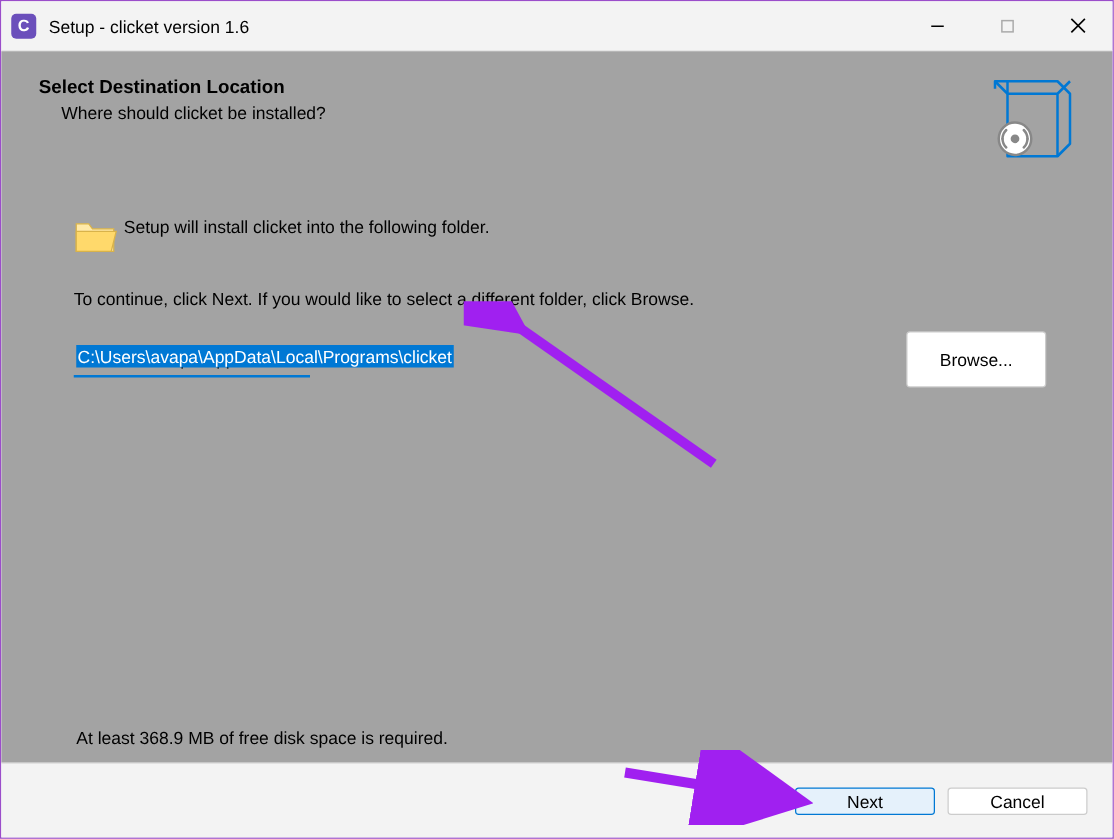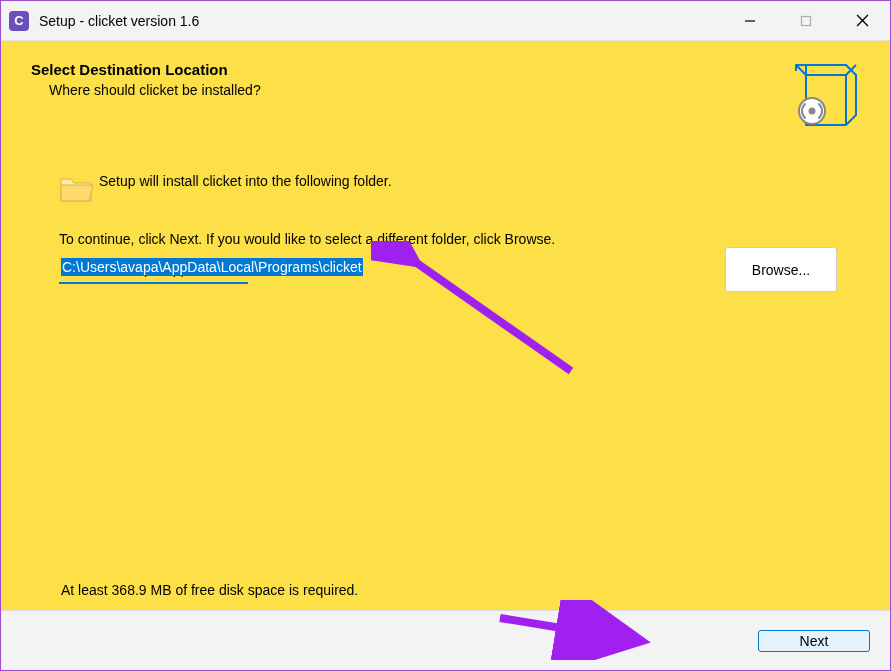--- a/index.html
+++ b/index.html
@@ -41,21 +41,21 @@
       justify-content: center;
       font-size: 14px;
       color: #000;
       cursor: pointer;
     }
     .win-btn.maximize { color: #aaa; }
     .content {
       padding: 20px 30px 0 30px;
       height: calc(100% - 40px - 60px);
       position: relative;
-      background: #fde047;
+      background: #a3a3a3;
     }
     .header-row {
       display: flex;
       justify-content: space-between;
       align-items: flex-start;
     }
     .header-text h1 {
       font-size: 15px;
       font-weight: 700;
       color: #000;
@@ -76,20 +76,21 @@
     }
     .folder-ico svg { display: block; }
     .continue-line {
       margin-top: 26px;
       margin-left: 28px;
       font-size: 14px;
     }
     .path-row {
       display: flex;
       align-items: center;
+      margin-top: 18px;
       margin-left: 28px;
       gap: 18px;
     }
     .path-input {
       flex: 1;
       max-width: 648px;
       height: 28px;
       border: none;
       border-bottom: 2px solid #0078d4;
       padding: 3px 4px;
@@ -239,20 +240,21 @@
         <marker id="ah1" markerWidth="12" markerHeight="12" refX="2" refY="6" orient="auto">
           <path d="M12 0 L0 6 L12 12 Z" fill="#a020f0"></path>
         </marker>
       </defs>
     <line x1="200" y1="130" x2="40" y2="18" stroke="#a020f0" stroke-width="8" marker-end="url(#ah1)"></line>
   </svg>
 </div>
 
 <div class="footer">
   <button class="next">Next</button>
+  <button>Cancel</button>
 </div>
 
 <svg class="arrow" style="position:absolute; left:490px; top:600px;" width="170" height="60">
   <defs>
       <marker id="ah2" markerWidth="12" markerHeight="12" refX="10" refY="6" orient="auto">
         <path d="M0 0 L12 6 L0 12 Z" fill="#a020f0"></path>
       </marker>
     </defs>
   <line x1="10" y1="18" x2="145" y2="40" stroke="#a020f0" stroke-width="8" marker-end="url(#ah2)"></line>
 </svg>

